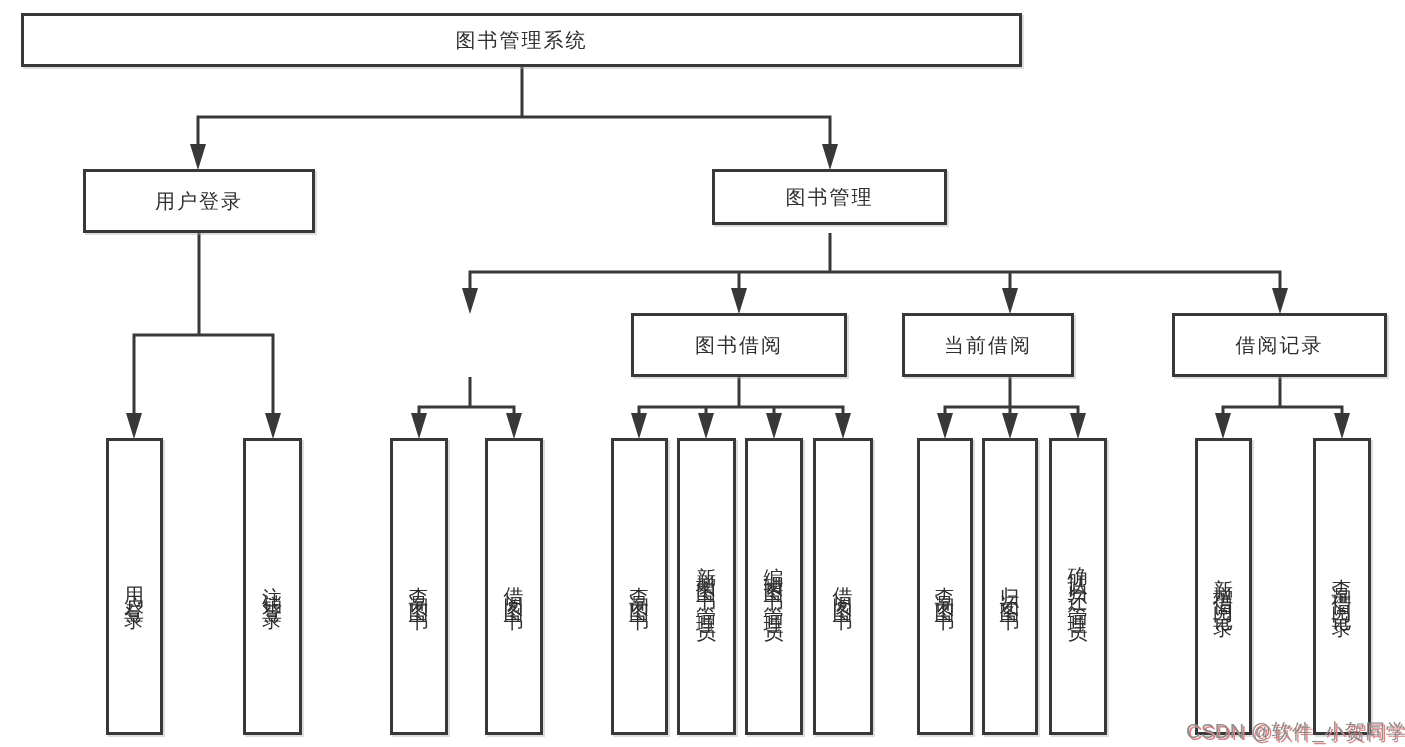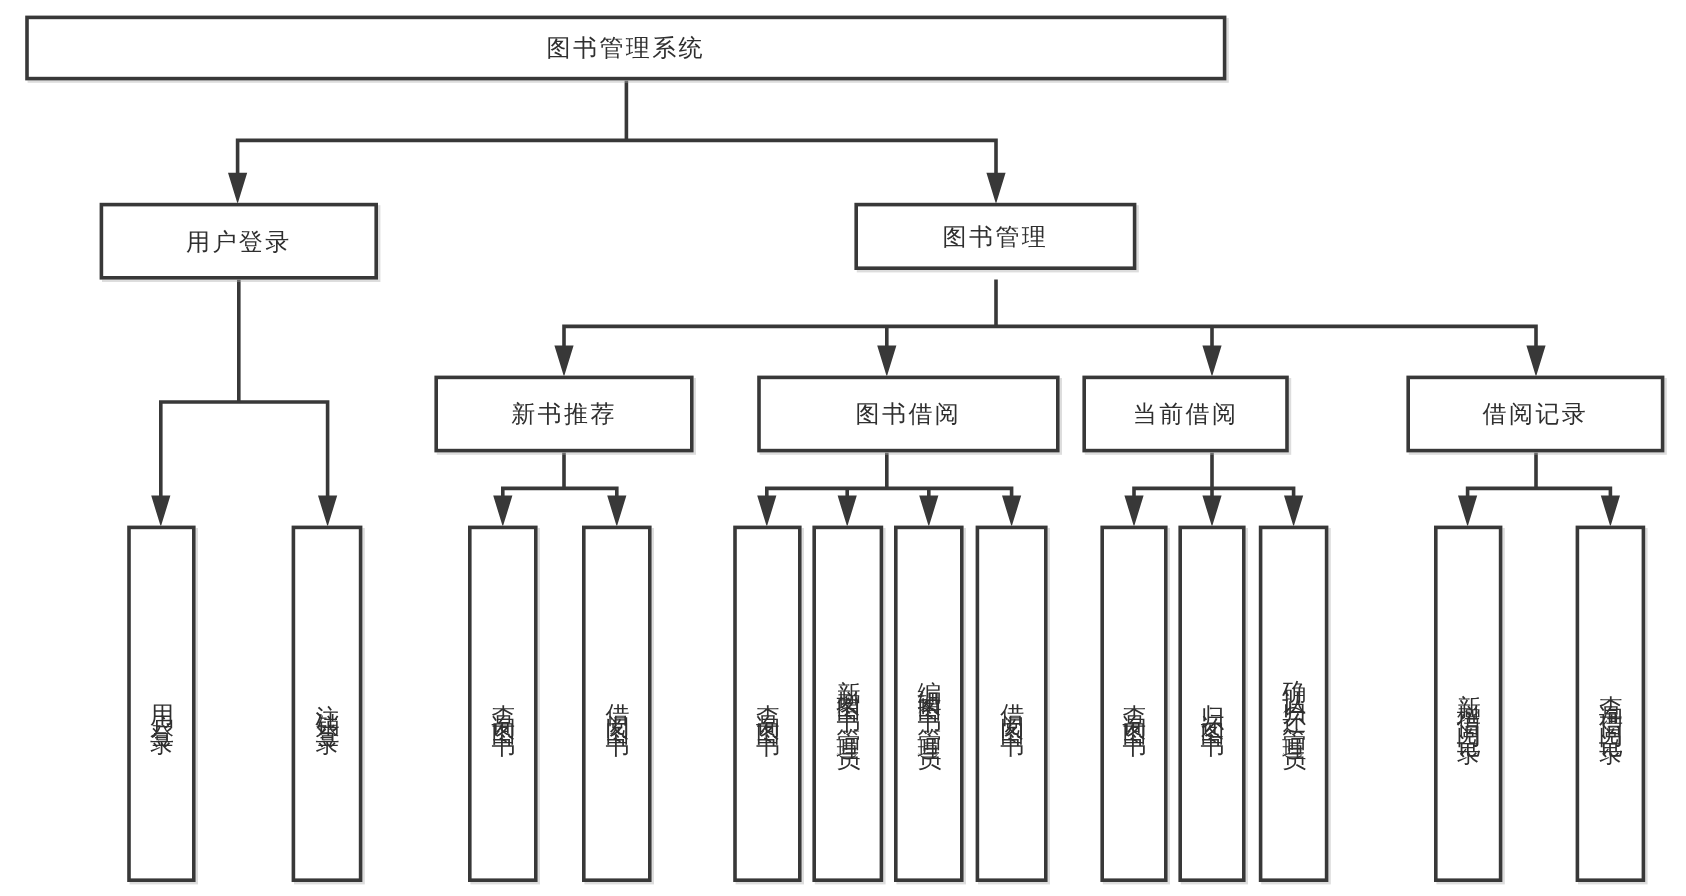--- a/index.html
+++ b/index.html
@@ -64,24 +64,21 @@
     <span class="ht">图书管理系统</span>
   </div>
 
   <div class="box" style="left:83px;top:169px;width:232px;height:64px">
     <span class="ht">用户登录</span>
   </div>
   <div class="box" style="left:712px;top:169px;width:235px;height:56px">
     <span class="ht">图书管理</span>
   </div>
 
-  <div class="box" style="left:362px;top:313px;width:216px;height:64px">
-    <span class="ht">新书推荐</span>
-  </div>
-  <div class="box" style="left:631px;top:313px;width:252px;height:64px">
+  <div class="box" style="left:631px;top:313px;width:216px;height:64px">
     <span class="ht">图书借阅</span>
   </div>
   <div class="box" style="left:902px;top:313px;width:172px;height:64px">
     <span class="ht">当前借阅</span>
   </div>
   <div class="box" style="left:1172px;top:313px;width:215px;height:64px">
     <span class="ht">借阅记录</span>
   </div>
 
   <div class="box" style="left:106px;top:438px;width:57px;height:297px">
@@ -121,13 +118,14 @@
     <span class="vt">确认归还（管理员）</span>
   </div>
 
   <div class="box" style="left:1195px;top:438px;width:57px;height:297px">
     <span class="vt">新增借阅记录</span>
   </div>
   <div class="box" style="left:1313px;top:438px;width:58px;height:297px">
     <span class="vt">查询借阅记录</span>
   </div>
 
+  <div class="watermark">CSDN @软件_小贺同学</div>
 </div>
 
 </body></html>

